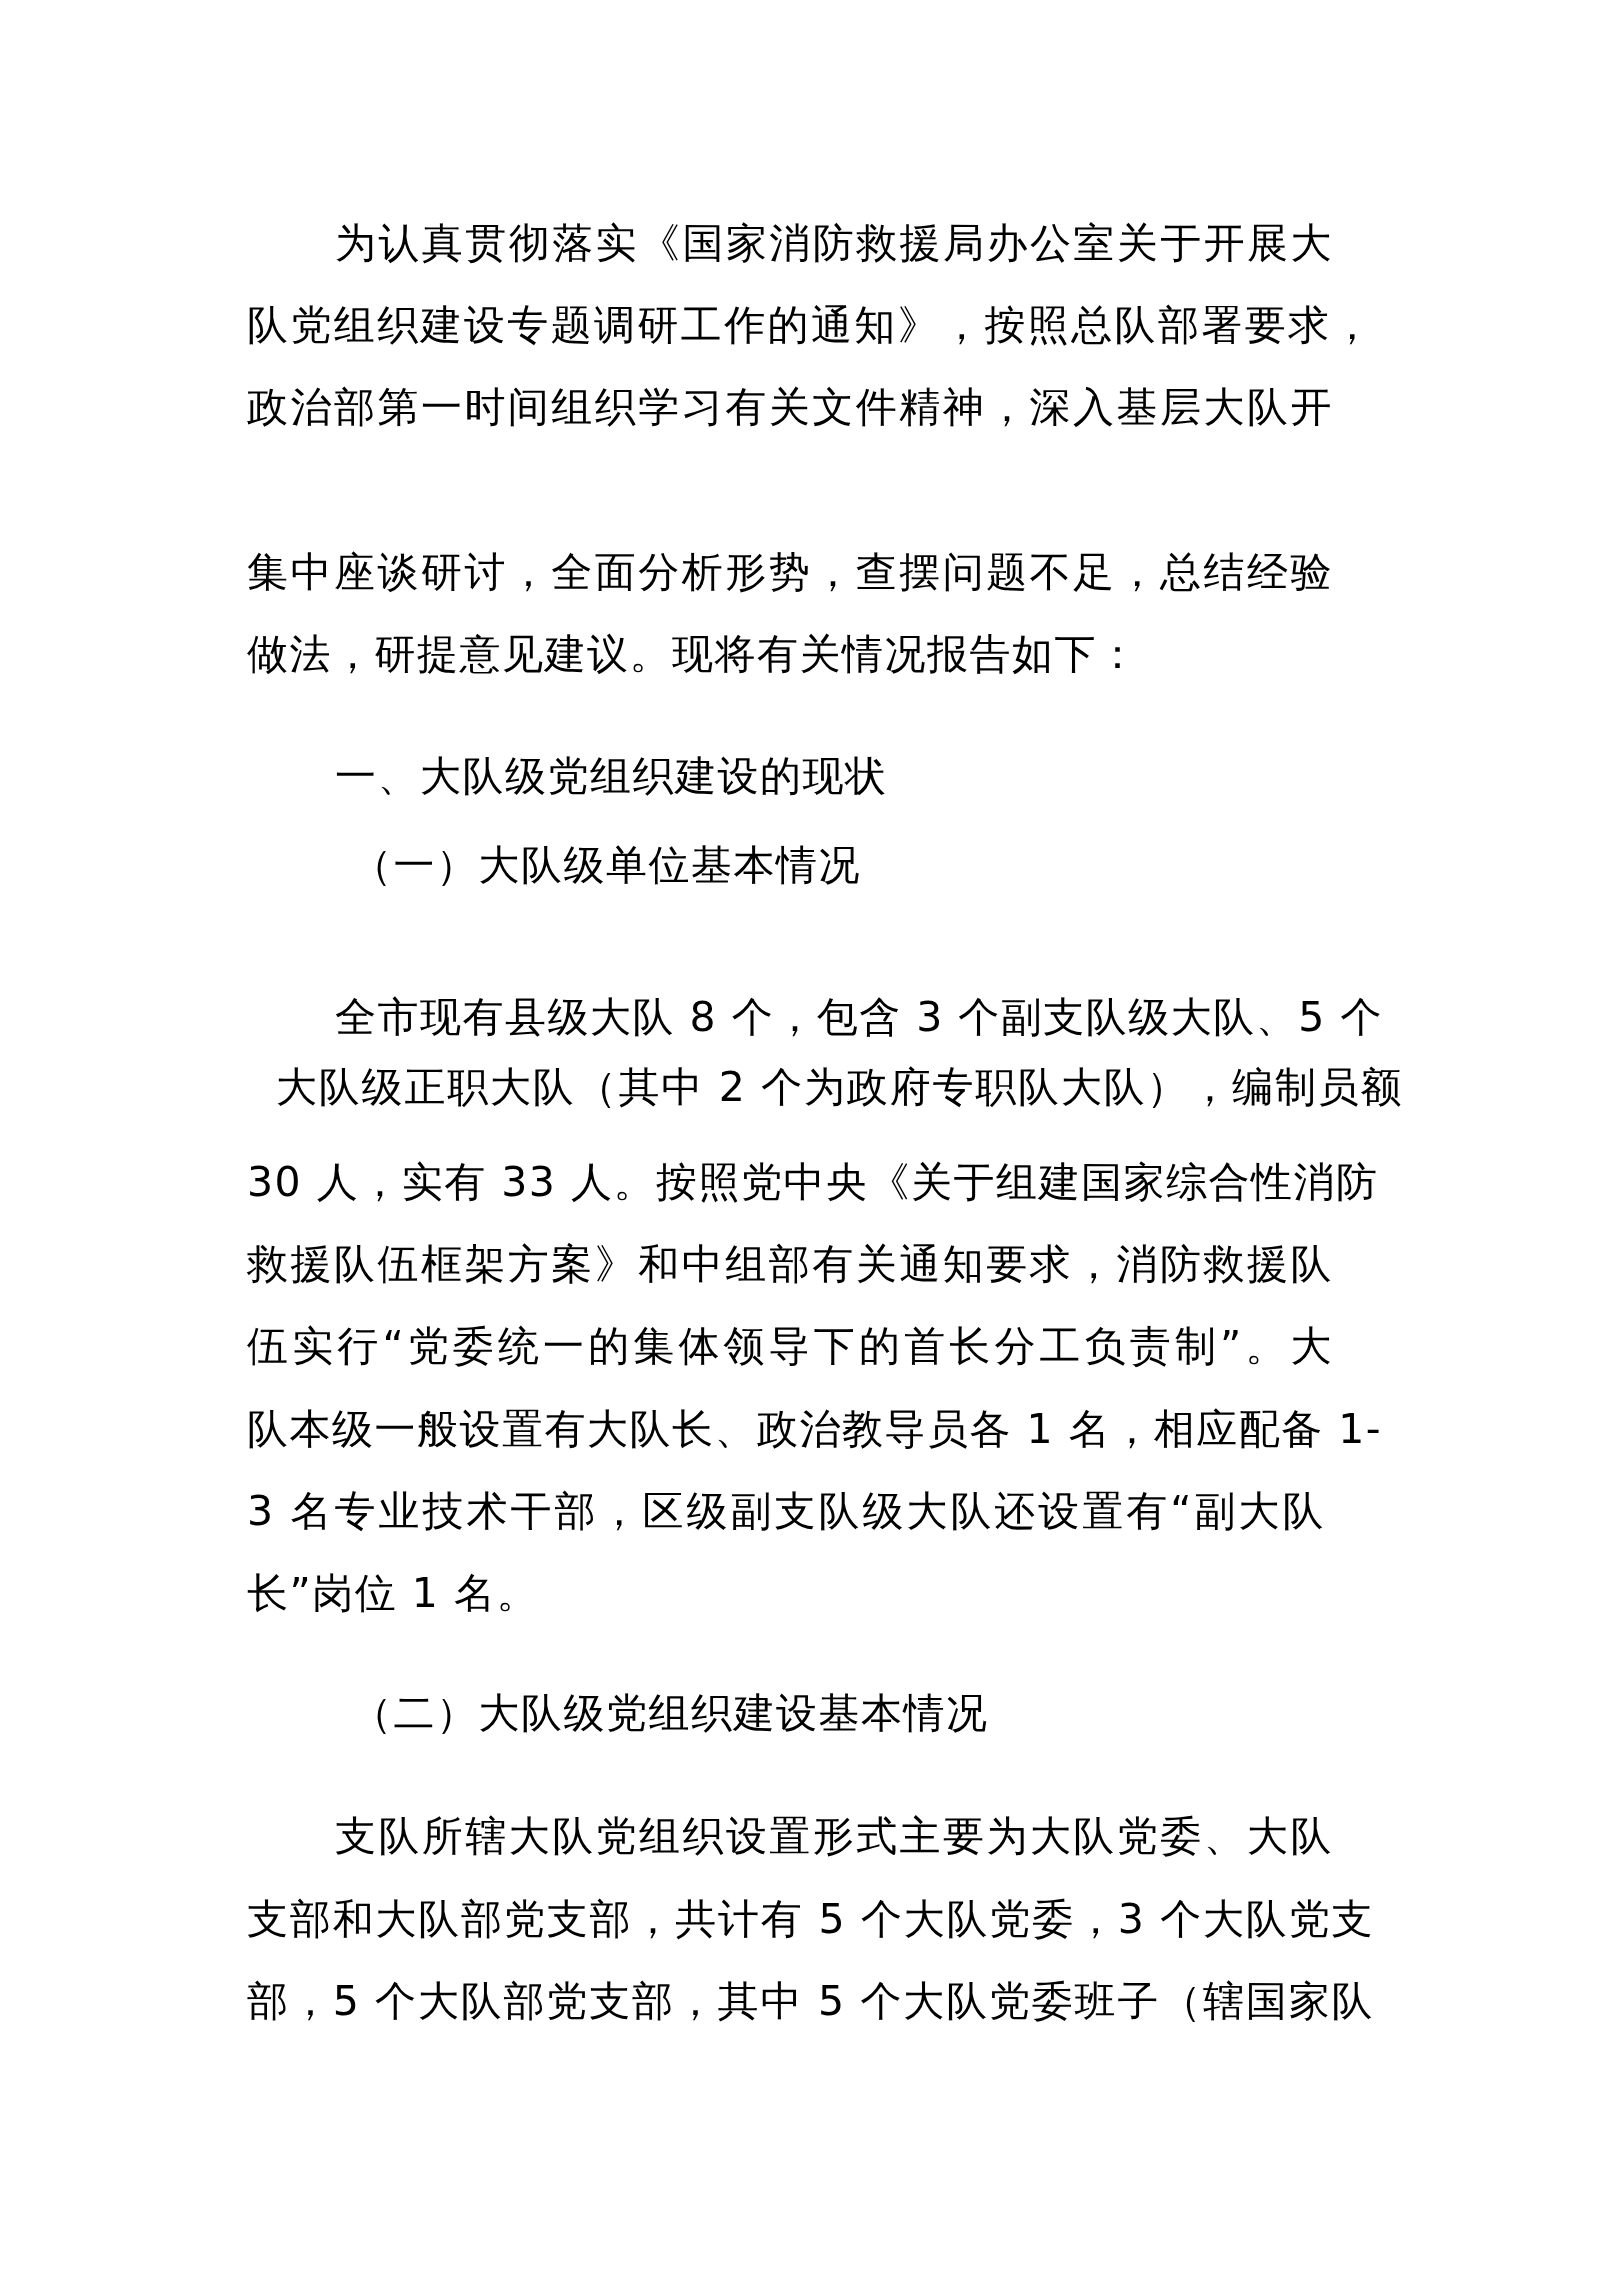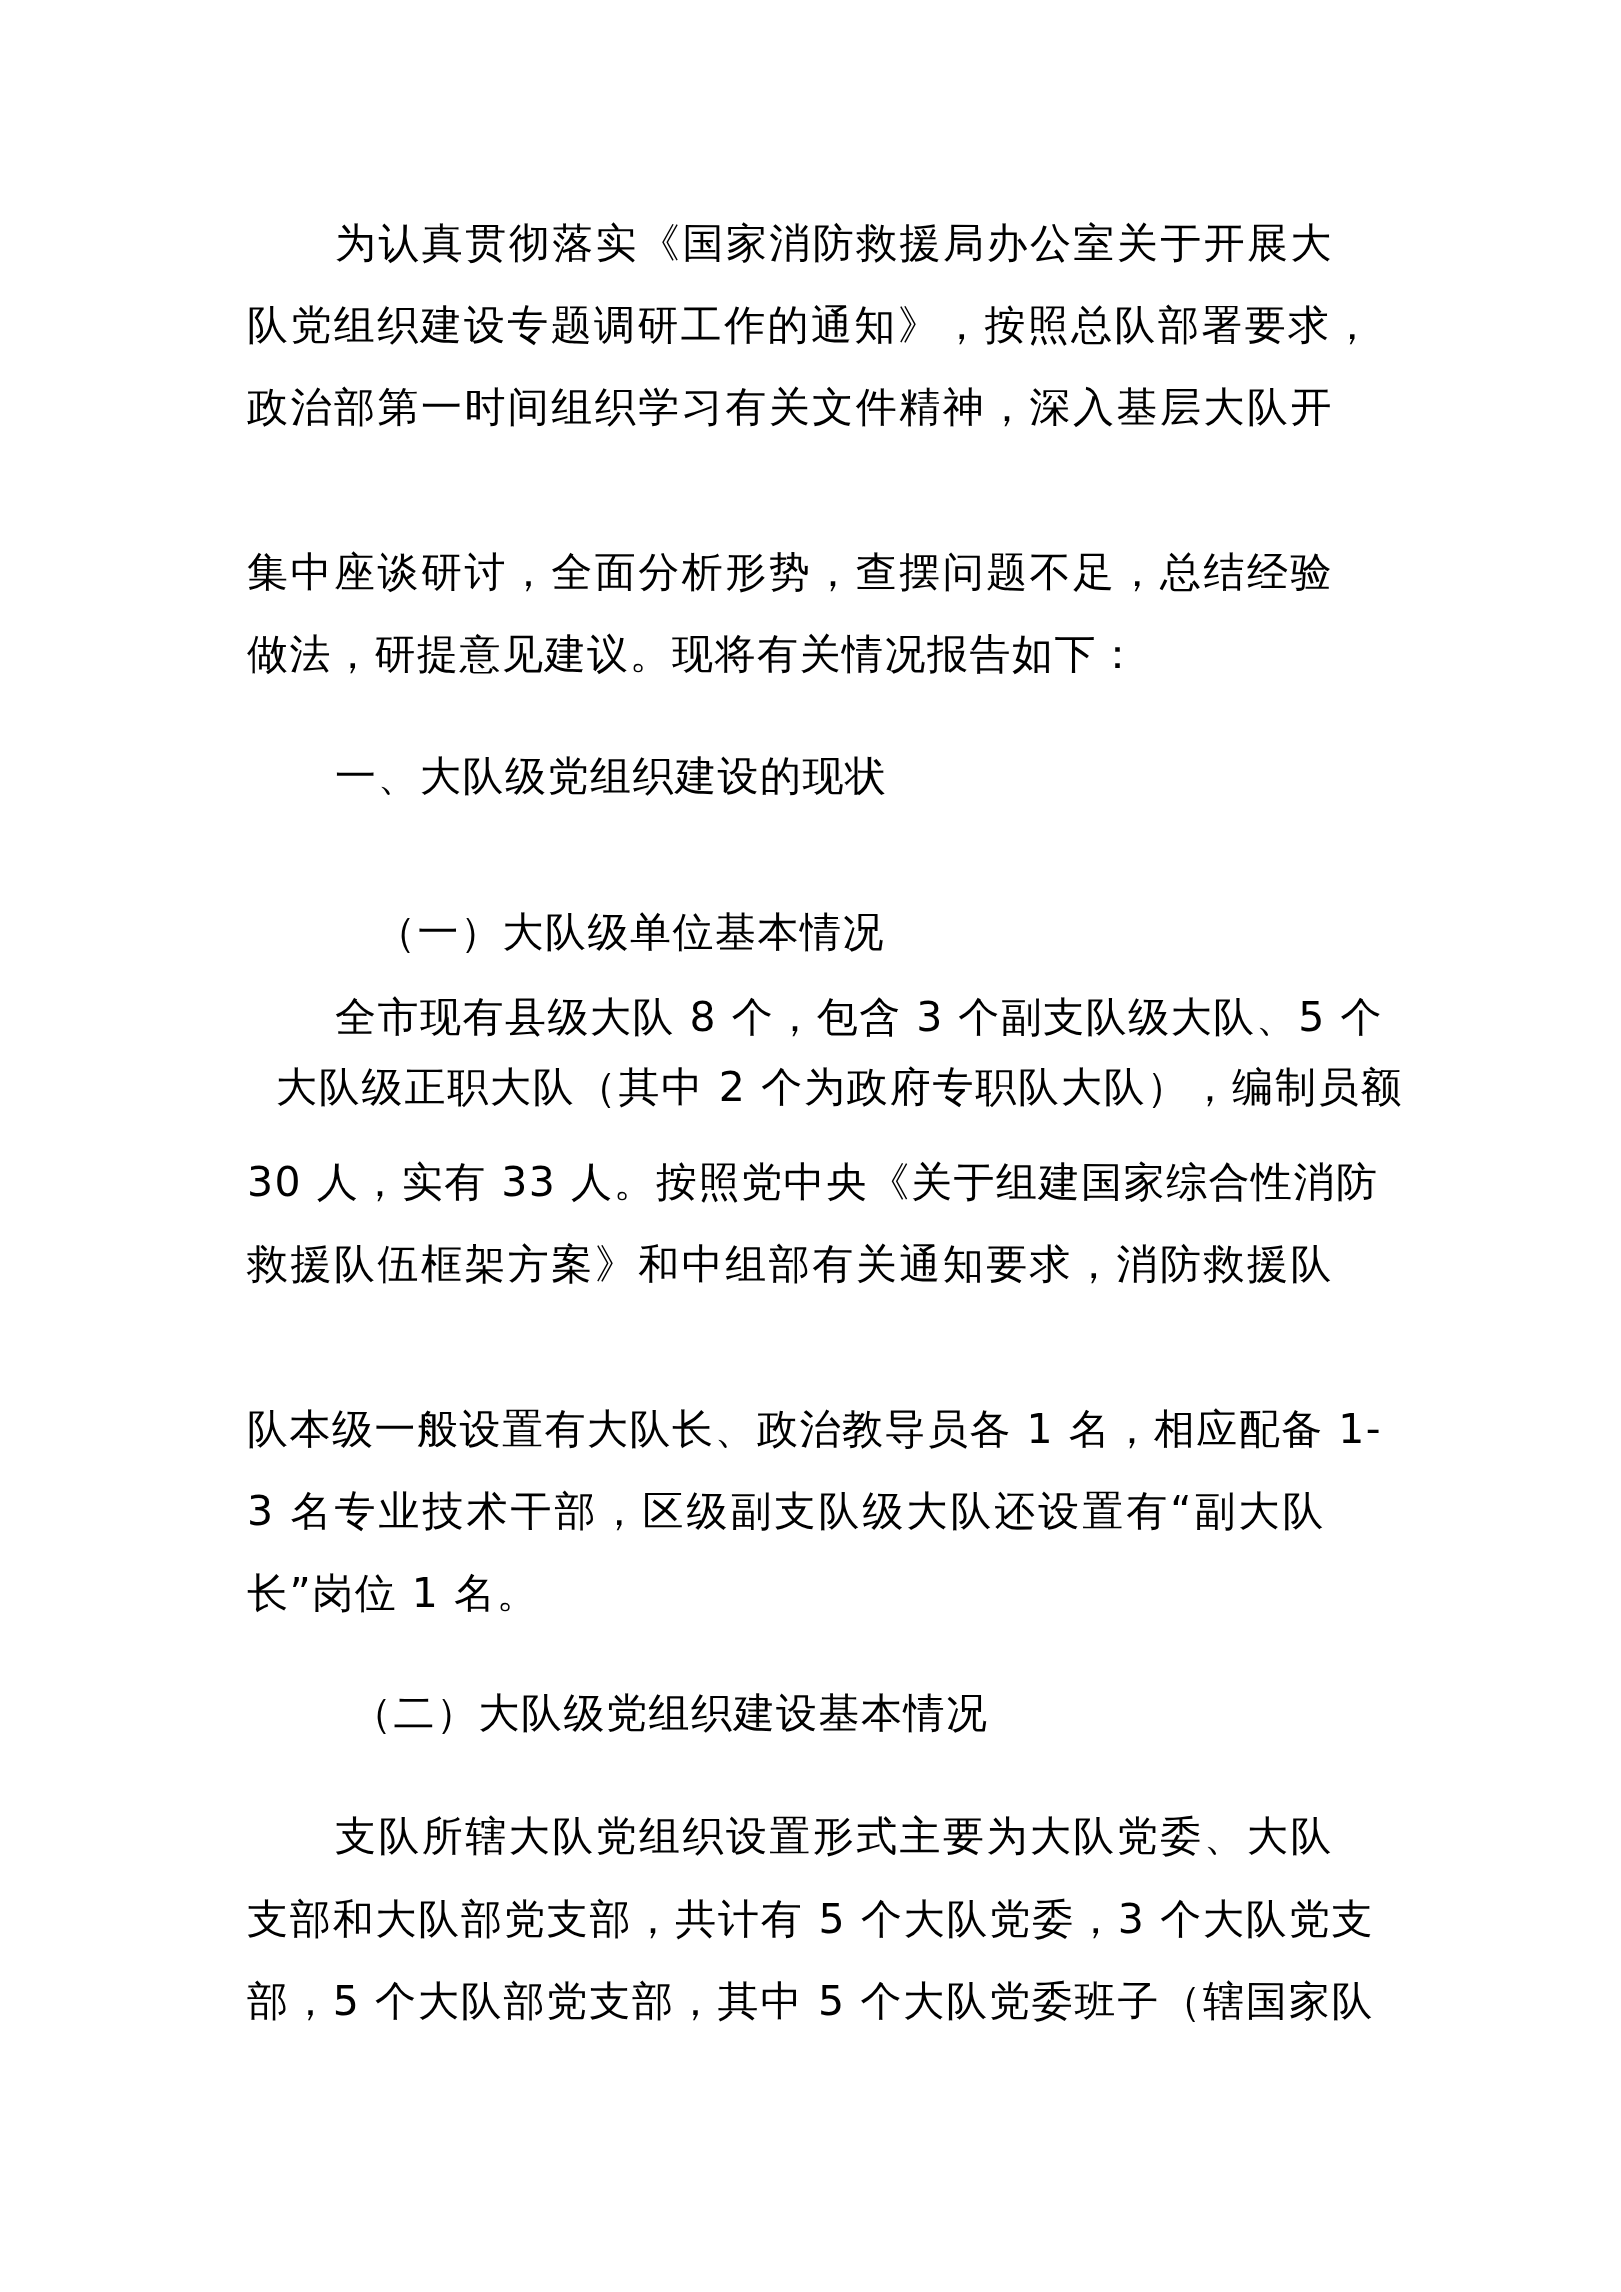--- a/index.html
+++ b/index.html
@@ -48,26 +48,27 @@
 <div class="page">
 
   <div class="line indent-2 justify" style="top:214px; width:998px;">为认真贯彻落实《国家消防救援局办公室关于开展大</div>
   <div class="line justify wide" style="top:296px;">队党组织建设专题调研工作的通知》，按照总队部署要求，</div>
   <div class="line justify" style="top:378px;">政治部第一时间组织学习有关文件精神，深入基层大队开</div>
   <div class="line justify" style="top:543px;">集中座谈研讨，全面分析形势，查摆问题不足，总结经验</div>
   <div class="line" style="top:625px;">做法，研提意见建议。现将有关情况报告如下：</div>
 
   <div class="line indent-2" style="top:747px;">一、大队级党组织建设的现状</div>
 
-  <div class="line indent-sub" style="top:903px;margin-left:24px;">（一）大队级单位基本情况</div>
+  <div class="line indent-sub" style="top:836px;">（一）大队级单位基本情况</div>
 
   <div class="line indent-2 justify" style="top:988px; width:1039px;">全市现有县级大队 8 个，包含 3 个副支队级大队、5 个</div>
   <div class="line justify wide" style="top:1058px;margin-left:29px;">大队级正职大队（其中 2 个为政府专职队大队），编制员额</div>
   <div class="line justify" style="top:1153px; width:1127px;">30 人，实有 33 人。按照党中央《关于组建国家综合性消防</div>
   <div class="line justify" style="top:1235px;">救援队伍框架方案》和中组部有关通知要求，消防救援队</div>
+  <div class="line justify" style="top:1317px;">伍实行“党委统一的集体领导下的首长分工负责制”。大</div>
   <div class="line justify wide" style="top:1400px;">队本级一般设置有大队长、政治教导员各 1 名，相应配备 1-</div>
   <div class="line justify" style="top:1482px; width:1078px;">3 名专业技术干部，区级副支队级大队还设置有“副大队</div>
   <div class="line" style="top:1564px;">长”岗位 1 名。</div>
 
   <div class="line indent-sub" style="top:1684px;">（二）大队级党组织建设基本情况</div>
 
   <div class="line indent-2 justify" style="top:1807px; width:998px;">支队所辖大队党组织设置形式主要为大队党委、大队</div>
   <div class="line justify" style="top:1890px; width:1127px;">支部和大队部党支部，共计有 5 个大队党委，3 个大队党支</div>
   <div class="line justify" style="top:1972px; width:1127px;">部，5 个大队部党支部，其中 5 个大队党委班子（辖国家队</div>
 

